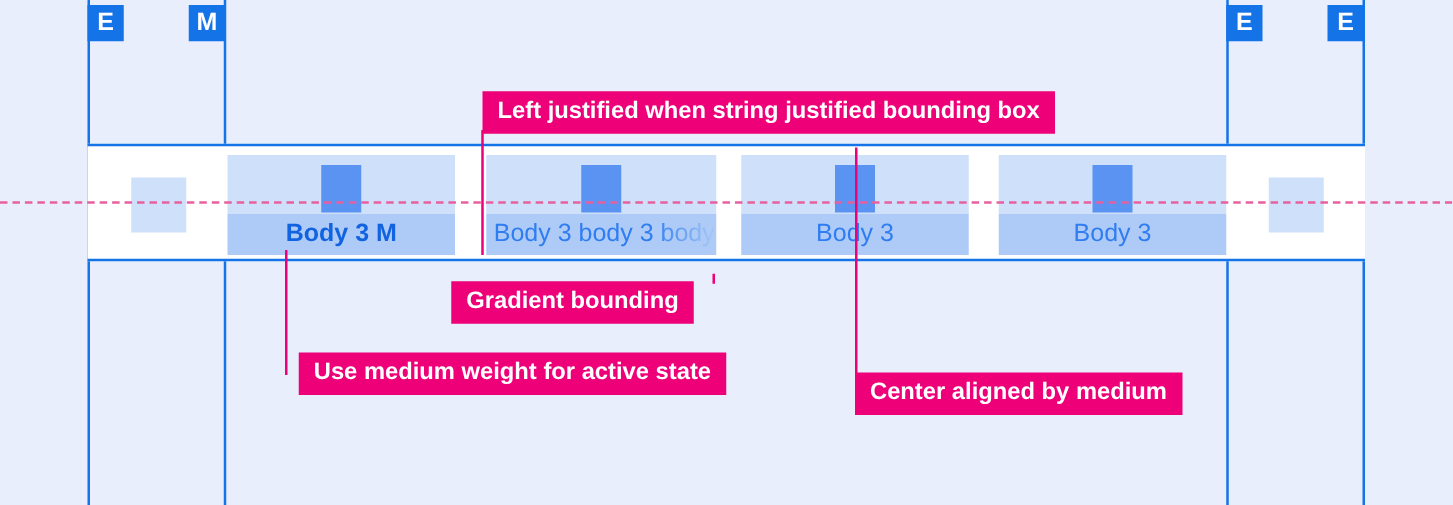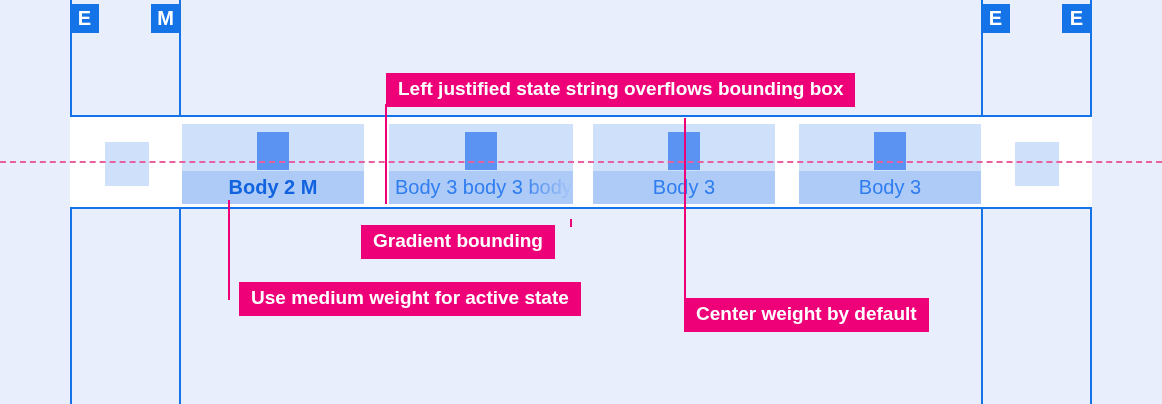--- a/index.html
+++ b/index.html
@@ -166,21 +166,21 @@
   <div id="content-row">
 
     <div class="spacer-square" style="left:35px;"></div>
     <div class="spacer-square" style="left:945px;"></div>
 
     <div class="tab" style="left:112px; width:182px;">
       <div class="tab-icon-band">
         <div class="tab-icon"></div>
       </div>
       <div class="tab-label-band">
-        <div class="tab-label active">Body 2 M</div>
+        <div class="tab-label active">Body 3 M</div>
       </div>
     </div>
 
     <div class="tab" style="left:319px; width:184px;">
       <div class="tab-icon-band">
         <div class="tab-icon"></div>
       </div>
       <div class="tab-label-band">
         <div class="tab-label truncate">Body 3 body 3 body 3</div>
       </div>
@@ -209,21 +209,21 @@
   <div id="baseline"></div>
 
   <div class="leader" style="left:385px; top:104px; height:100px;"></div>
 
   <div class="leader" style="left:570px; top:219px; height:8px;"></div>
 
   <div class="leader" style="left:228px; top:200px; height:100px;"></div>
 
   <div class="leader" style="left:684px; top:118px; height:182px;"></div>
 
-  <div class="callout" style="left:386px; top:73px;">Left justified state string overflows bounding box</div>
+  <div class="callout" style="left:386px; top:73px;">Left justified when string justified bounding box</div>
 
   <div class="callout" style="left:361px; top:225px;">Gradient bounding</div>
 
   <div class="callout" style="left:227px; top:282px;margin-left:12px;">Use medium weight for active state</div>
 
-  <div class="callout" style="left:684px; top:298px;">Center weight by default</div>
+  <div class="callout" style="left:684px; top:298px;">Center aligned by medium</div>
 
 </div>
 
 </body></html>

